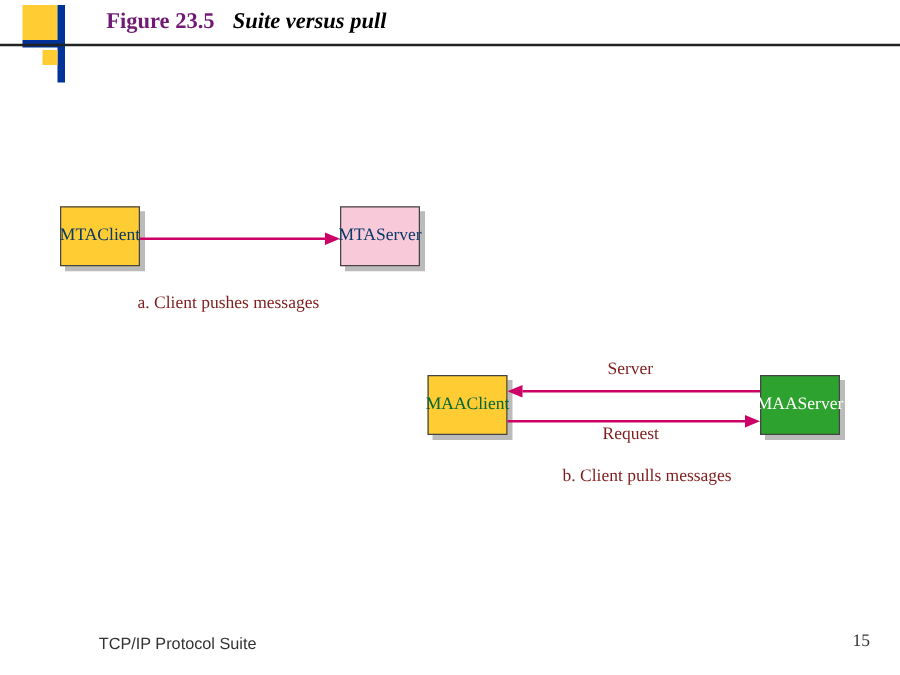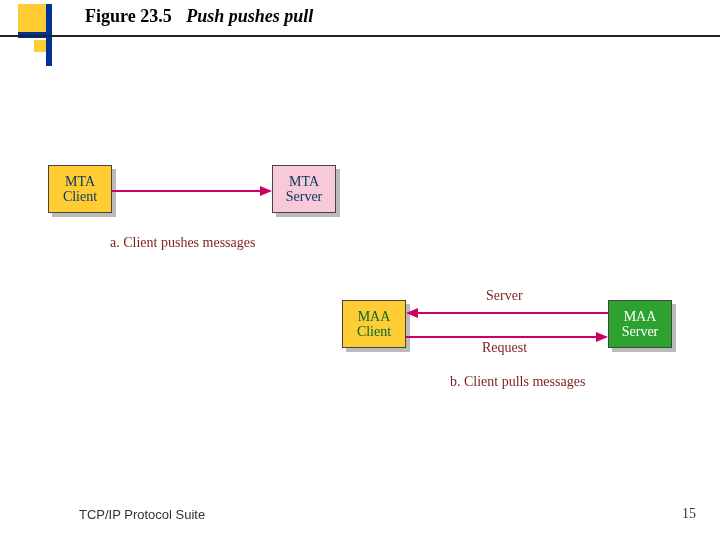--- a/index.html
+++ b/index.html
@@ -33,30 +33,29 @@
   }
   .hr-line {
     position: absolute; left: 0; top: 35px; width: 720px; height: 2px; background: #222;
   }
   
   .title {
     position: absolute; left: 85px; top: 6px;
     font-size: 18px;
     color: #000;
   }
-  .fig-label { font-weight: bold; color: #000000; }
+  .fig-label { font-weight: bold; color: #701a75; }
   .caption   { font-weight: bold; font-style: italic; margin-left: 10px; }
 
   
   .dia-box {
     position: absolute;
     width: 64px;
     height: 48px;
     display: flex;
-    flex-direction: column;
     align-items: center;
     justify-content: center;
     font-family: "Times New Roman", Times, serif;
     font-size: 14px;
     color: #0a3a66;
     line-height: 1.1;
     box-shadow: 4px 4px 0 #bbb;
     border: 1px solid #444;
   }
   .box-mta-client { background: #ffcc33; left: 48px;  top: 165px; }
@@ -102,21 +101,21 @@
 <div class="logo">
   <div class="big-sq"></div>
   <div class="col"></div>
   <div class="row"></div>
   <div class="sm-sq"></div>
 </div>
 <div class="hr-line"></div>
 
 <div class="title">
   <span class="fig-label">Figure 23.5</span>
-  <span class="caption">Push pushes pull</span>
+  <span class="caption">Suite versus pull</span>
 </div>
 
 <div class="dia-box box-mta-client">
   <span>MTA</span>
   <span>Client</span>
 </div>
 <div class="dia-box box-mta-server">
   <span>MTA</span>
   <span>Server</span>
 </div>

